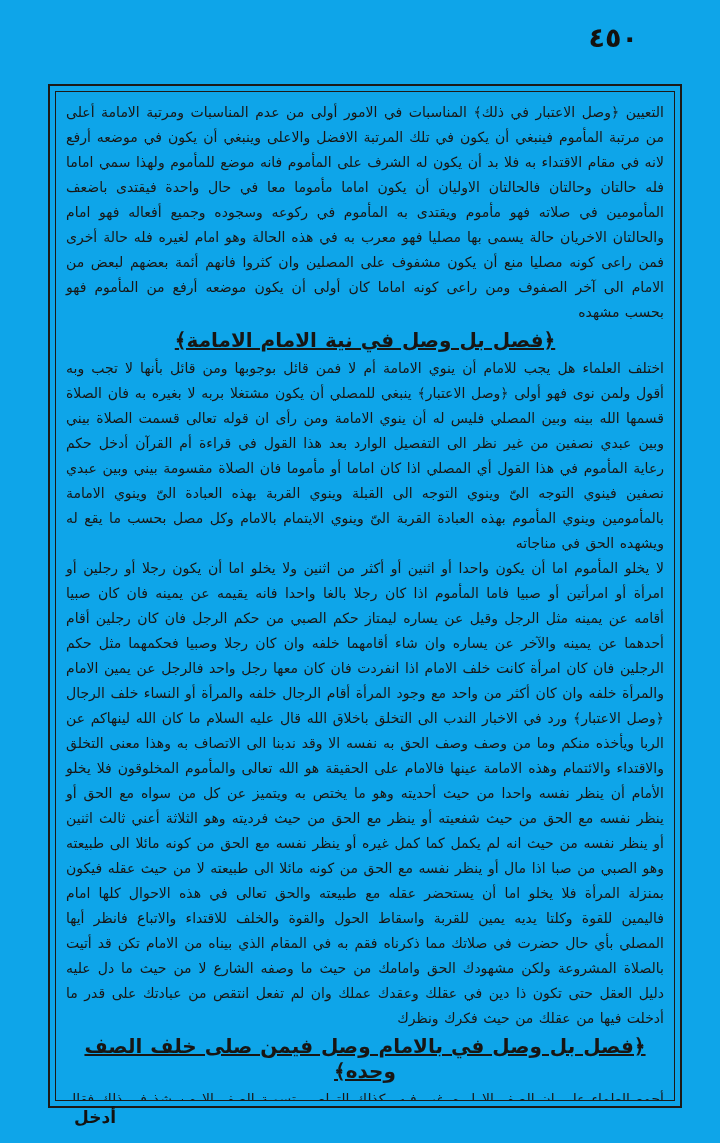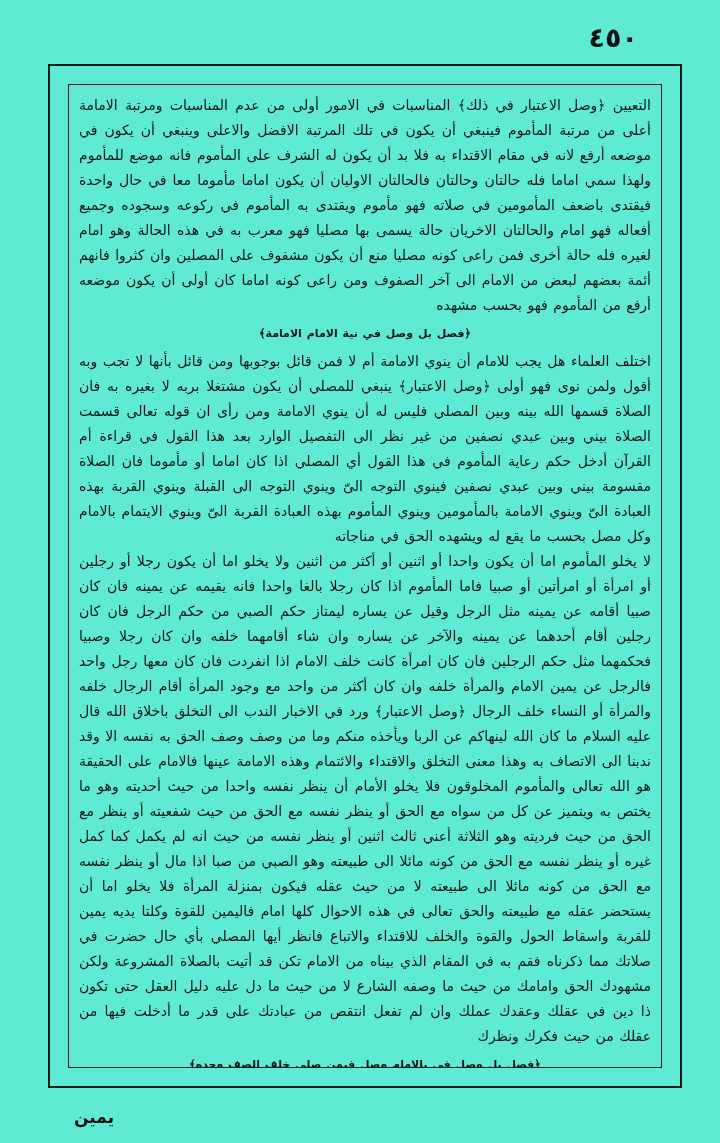--- a/index.html
+++ b/index.html
@@ -4,44 +4,44 @@
 <style>
   html, body {
     margin: 0;
     padding: 0;
     background: #e9e7e2;
   }
   .page {
     position: relative;
     width: 720px;
     height: 1143px;
-    background: #5eead4;
+    background: #0ea5e9;
     font-family: "DejaVu Sans", sans-serif;
     color: #181614;
     overflow: hidden;
     box-sizing: border-box;
   }
   .page-number {
     position: absolute;
     top: 22px;
     right: 82px;
     font-size: 27px;
     font-weight: bold;
     letter-spacing: 2px;
     color: #141210;
   }
   .frame {
     position: absolute;
-    top: 64px;
+    top: 84px;
     left: 48px;
     width: 634px;
     height: 1024px;
     border: 2.5px solid #1c1a17;
     box-sizing: border-box;
-    padding: 18px;
+    padding: 5px;
   }
   .frame-inner {
     width: 100%;
     height: 100%;
     border: 1px solid #1c1a17;
     box-sizing: border-box;
     padding: 8px 10px 6px 10px;
     overflow: hidden;
   }
   .body-text {
@@ -52,22 +52,23 @@
     line-height: 25px;
     word-spacing: 1px;
   }
   .para {
     margin: 0;
   }
   .heading {
     text-align: center;
     text-align-last: center;
     font-weight: bold;
-    font-size: 11px;
+    font-size: 20px;
     margin: 3px 0 3px 0;
+    text-decoration: underline;
   }
   .catchword {
     position: absolute;
     bottom: 16px;
     left: 74px;
     font-size: 17px;
     font-weight: bold;
     direction: rtl;
     color: #141210;
   }
@@ -93,15 +94,15 @@
         <p class="para">لا يخلو المأموم اما أن يكون واحدا أو اثنين أو أكثر من اثنين ولا يخلو اما أن يكون رجلا أو رجلين أو امرأة أو امرأتين أو صبيا فاما المأموم اذا كان رجلا بالغا واحدا فانه يقيمه عن يمينه فان كان صبيا أقامه عن يمينه مثل الرجل وقيل عن يساره ليمتاز حكم الصبي من حكم الرجل فان كان رجلين أقام أحدهما عن يمينه والآخر عن يساره وان شاء أقامهما خلفه وان كان رجلا وصبيا فحكمهما مثل حكم الرجلين فان كان امرأة كانت خلف الامام اذا انفردت فان كان معها رجل واحد فالرجل عن يمين الامام والمرأة خلفه وان كان أكثر من واحد مع وجود المرأة أقام الرجال خلفه والمرأة أو النساء خلف الرجال ﴿وصل الاعتبار﴾ ورد في الاخبار الندب الى التخلق باخلاق الله قال عليه السلام ما كان الله لينهاكم عن الربا ويأخذه منكم وما من وصف وصف الحق به نفسه الا وقد ندبنا الى الاتصاف به وهذا معنى التخلق والاقتداء والائتمام وهذه الامامة عينها فالامام على الحقيقة هو الله تعالى والمأموم المخلوقون فلا يخلو الأمام أن ينظر نفسه واحدا من حيث أحديته وهو ما يختص به ويتميز عن كل من سواه مع الحق أو ينظر نفسه مع الحق من حيث شفعيته أو ينظر مع الحق من حيث فرديته وهو الثلاثة أعني ثالث اثنين أو ينظر نفسه من حيث انه لم يكمل كما كمل غيره أو ينظر نفسه مع الحق من كونه مائلا الى طبيعته وهو الصبي من صبا اذا مال أو ينظر نفسه مع الحق من كونه مائلا الى طبيعته لا من حيث عقله فيكون بمنزلة المرأة فلا يخلو اما أن يستحضر عقله مع طبيعته والحق تعالى في هذه الاحوال كلها امام فاليمين للقوة وكلتا يديه يمين للقربة واسقاط الحول والقوة والخلف للاقتداء والاتباع فانظر أيها المصلي بأي حال حضرت في صلاتك مما ذكرناه فقم به في المقام الذي بيناه من الامام تكن قد أتيت بالصلاة المشروعة ولكن مشهودك الحق وامامك من حيث ما وصفه الشارع لا من حيث ما دل عليه دليل العقل حتى تكون ذا دين في عقلك وعقدك عملك وان لم تفعل انتقص من عبادتك على قدر ما أدخلت فيها من عقلك من حيث فكرك ونظرك</p>
 
         <div class="heading">﴿فصل بل وصل في بالامام وصل فيمن صلى خلف الصف وحده﴾</div>
 
         <p class="para">أجمع العلماء على ان الصف الاول مرغب فيه وكذلك التراص وتسوية الصف الا من شذ في ذلك فقال من قدر على الصف الاول ولم يصل فيه بطلت صلاته وكذلك التراص وتسوية الصفوف اذا لم يوجد بطلت الصلاة ولما ثبت الامر</p>
 
       </div>
     </div>
   </div>
 
-  <div class="catchword">يمين</div>
+  <div class="catchword">أدخل</div>
 
 </div>
 
 </body></html>

